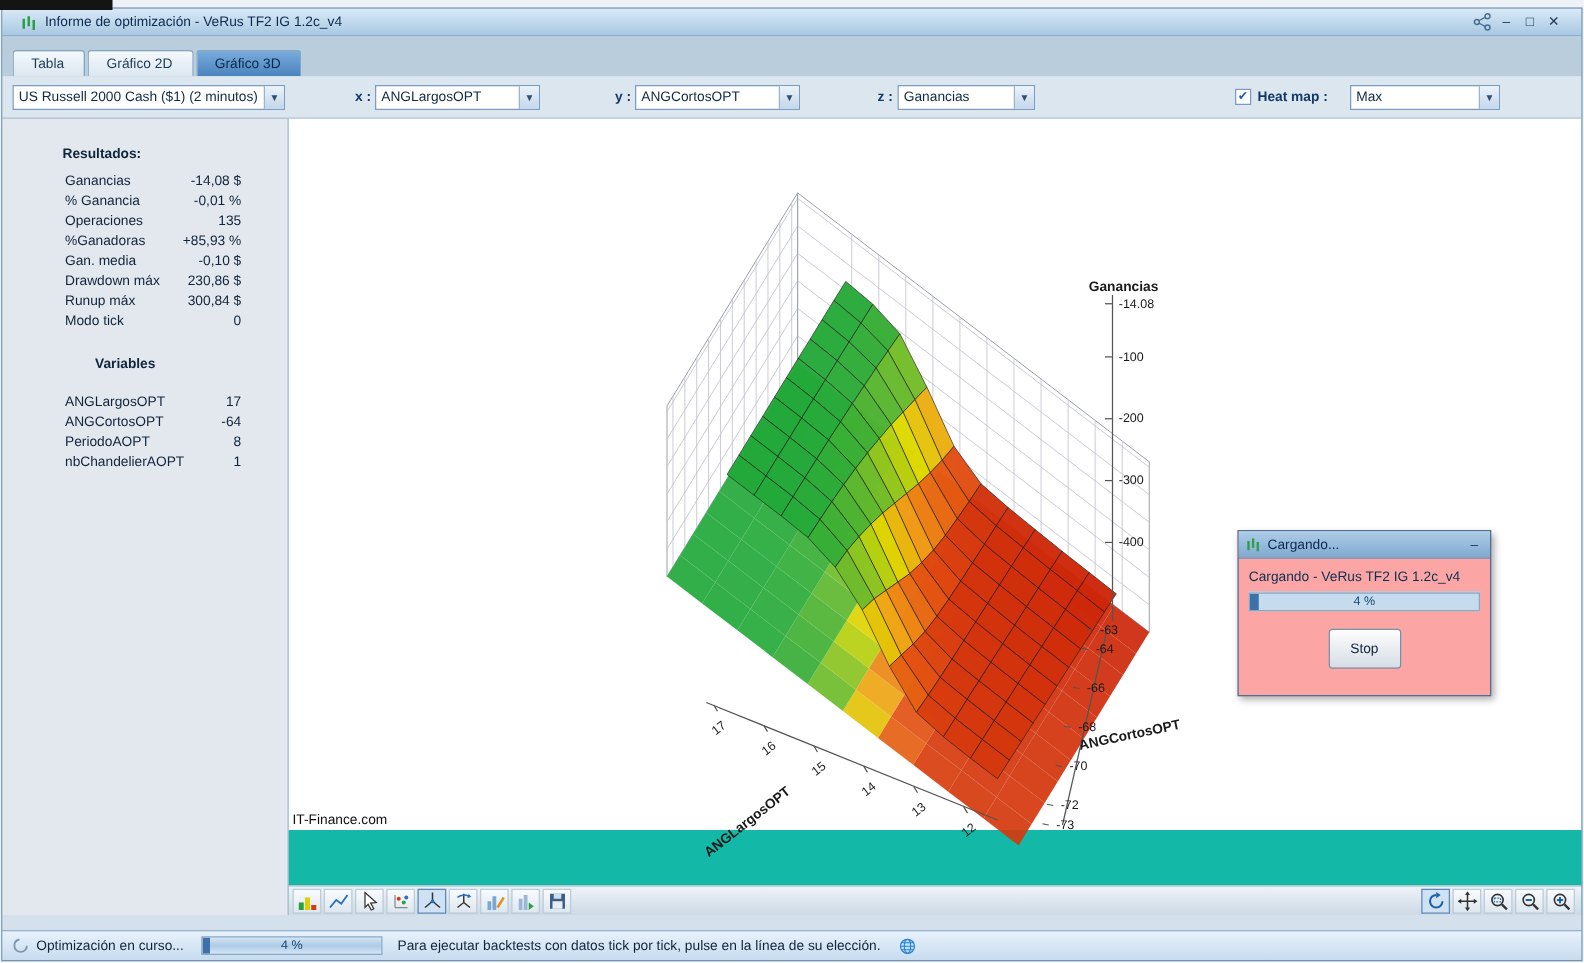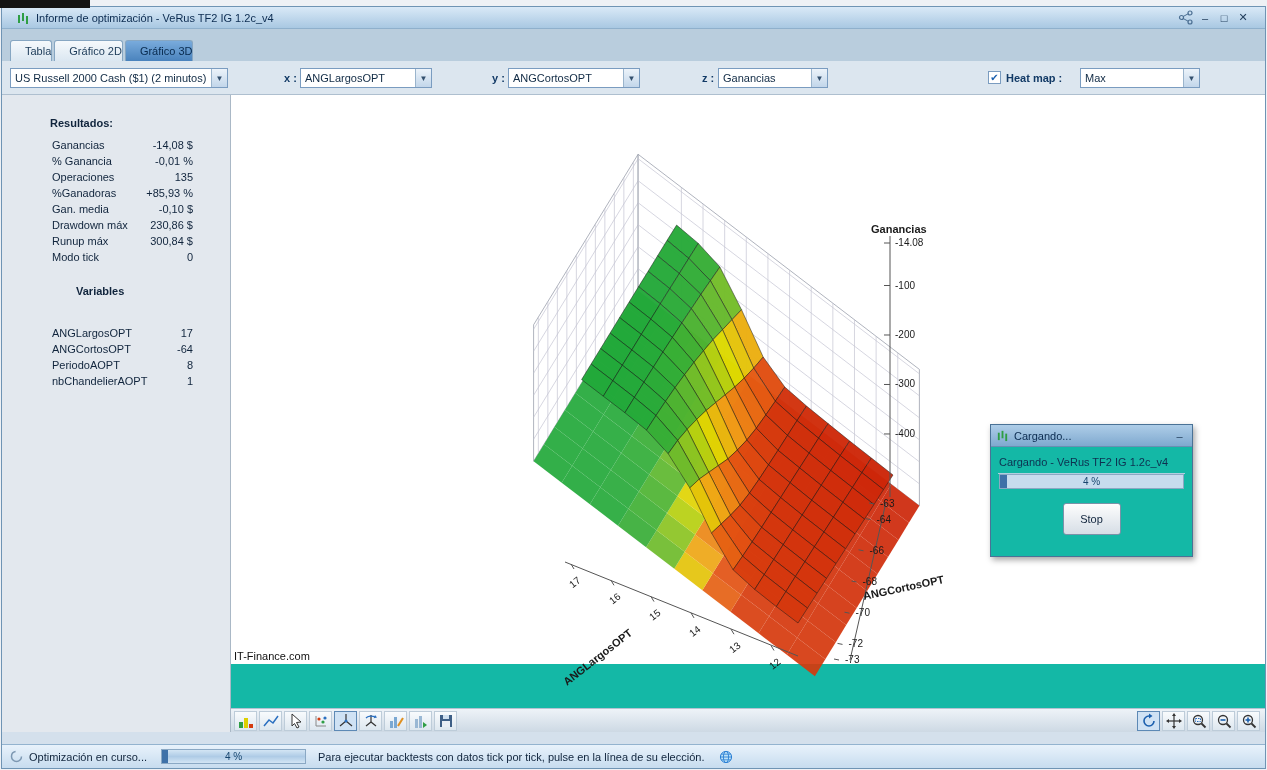--- a/index.html
+++ b/index.html
@@ -20,40 +20,40 @@
     height:22px; background:linear-gradient(#d9e9f7,#a9c8e2);
     border-bottom:1px solid #8fb0cc; display:flex; align-items:center; padding:0 14px;
   }
   .titlebar .title { margin-left:6px; color:#0b2b50; font-size:11px; }
   .titlebar .spacer { flex:1; }
   .win-ctl { width:16px; height:15px; display:flex; align-items:center; justify-content:center;
     color:#24405e; font-size:11px; margin-left:3px; cursor:default; }
   
   .tabstrip { height:32px; background:#b9cddd; padding:6px 0 0 8px; display:flex; align-items:flex-end; }
   .tab {
-    padding:4px 0 4px 14px; margin-right:2px; border:1px solid #86a6c2; border-bottom:none;
+    padding:4px 16px 4px 14px; margin-right:2px; border:1px solid #86a6c2; border-bottom:none;
     border-radius:3px 3px 0 0; background:linear-gradient(#f5f9fc,#dbe7f1); color:#1b3a58; cursor:default;
   }
   .tab.active { background:linear-gradient(#79abdc,#4a83bd); color:#082a4e; }
   
   .toolbar { height:34px; background:#dce6ef; border-bottom:1px solid #aebfcf; position:relative; }
   .sel { position:absolute; top:7px; height:20px; background:#fff; border:1px solid #7a9cc0; display:flex; align-items:center; }
   .sel .sel-text { flex:1; padding:0 4px; white-space:nowrap; overflow:hidden; }
   .sel .sel-arrow { width:16px; height:100%; border-left:1px solid #9ab4cc;
     background:linear-gradient(#ecf3fa,#c2d6ea); color:#33506e; font-size:8px;
     display:flex; align-items:center; justify-content:center; }
   .tb-label { position:absolute; top:11px; font-weight:bold; color:#123a66; }
   .checkbox { position:absolute; top:10px; width:13px; height:13px; background:#fff; border:1px solid #7a9cc0;
     display:flex; align-items:center; justify-content:center; }
   .checkbox.checked::after { content:"✔"; color:#1a5fae; font-size:10px; line-height:10px; }
   
   .content { flex:1; display:flex; min-height:0; }
   .sidebar { width:229px; background:#e3e8ee; border-right:1px solid #aab8c6; }
   .side-title { margin:22px 0 8px 48px; font-weight:bold; color:#10243c; }
-  .side-title.vars { margin:20px 0 28px 74px; }
+  .side-title.vars { margin:20px 0 17px 74px; }
   .side-row { display:flex; justify-content:space-between; margin:0 37px 0 50px; height:16px; line-height:16px; color:#10243c; }
   .chartwrap { flex:1; display:flex; flex-direction:column; background:#14b8a6; min-width:0;gap:44px; }
   .chartarea { flex:1; position:relative; background:#fff; }
   .watermark { position:absolute; left:3px; bottom:2px; color:#111; font-size:11px; z-index:6; }
   
   .charttools { height:24px; background:linear-gradient(#eef3f8,#cdd9e4); border-top:1px solid #b3c3d2;
     display:flex; align-items:center; padding:0 3px; }
   .cbtn { width:23px; height:20px; display:flex; align-items:center; justify-content:center;
     border:1px solid #bdccd9; background:linear-gradient(#f8fbfd,#dde7ef); margin-right:2px; }
   .cbtn.active { background:#cfe2f4; border-color:#5d89b5; }
@@ -67,21 +67,21 @@
   .progress .fill { position:absolute; left:0; top:0; bottom:0; background:#3e71a8; }
   .progress .plabel { position:absolute; inset:0; display:flex; align-items:center; justify-content:center;
     font-size:10px; color:#17456e; }
   .status-progress { width:145px; margin-left:14px; background:linear-gradient(#d3e5f4,#aecbe6,#d3e5f4); }
   .statusbar .message { margin-left:12px; color:#10243c; display:flex; align-items:center; gap:15px; }
   
   #chart3d { position:absolute; left:230px; top:94px; width:1036px; height:616px; z-index:5; pointer-events:none; }
   #chart3d text { font-family:"Liberation Sans", sans-serif; }
   
   .dialog { position:absolute; left:990px; top:424px; width:203px; height:133px; z-index:30;
-    border:1px solid #4a7296; background:#14b8a6; box-shadow:2px 3px 6px rgba(0,0,0,.35);
+    border:1px solid #4a7296; background:#fca5a5; box-shadow:2px 3px 6px rgba(0,0,0,.35);
     display:flex; flex-direction:column; }
   .dialog .dtitle { height:22px; background:linear-gradient(#aecde8,#7fa9cf); border-bottom:1px solid #6a8fb2;
     display:flex; align-items:center; padding:0 5px; color:#0b2b50; }
   .dialog .dtitle .dlabel { margin-left:5px; }
   .dialog .dtitle .spacer { flex:1; }
   .dmin { width:15px; height:14px; display:flex; align-items:center; justify-content:center; color:#24405e; }
   .dbody { flex:1; padding:6px 7px 7px 7px; display:flex; flex-direction:column; }
   .dline { color:#0e3050; padding:3px 0 5px 1px; border-bottom:1px solid #b0cfe0; }
   .dline2 { color:#0e3050; padding:6px 0 5px 1px; }
   .dlg-progress { background:#c6dcee; margin:0 1px; }

